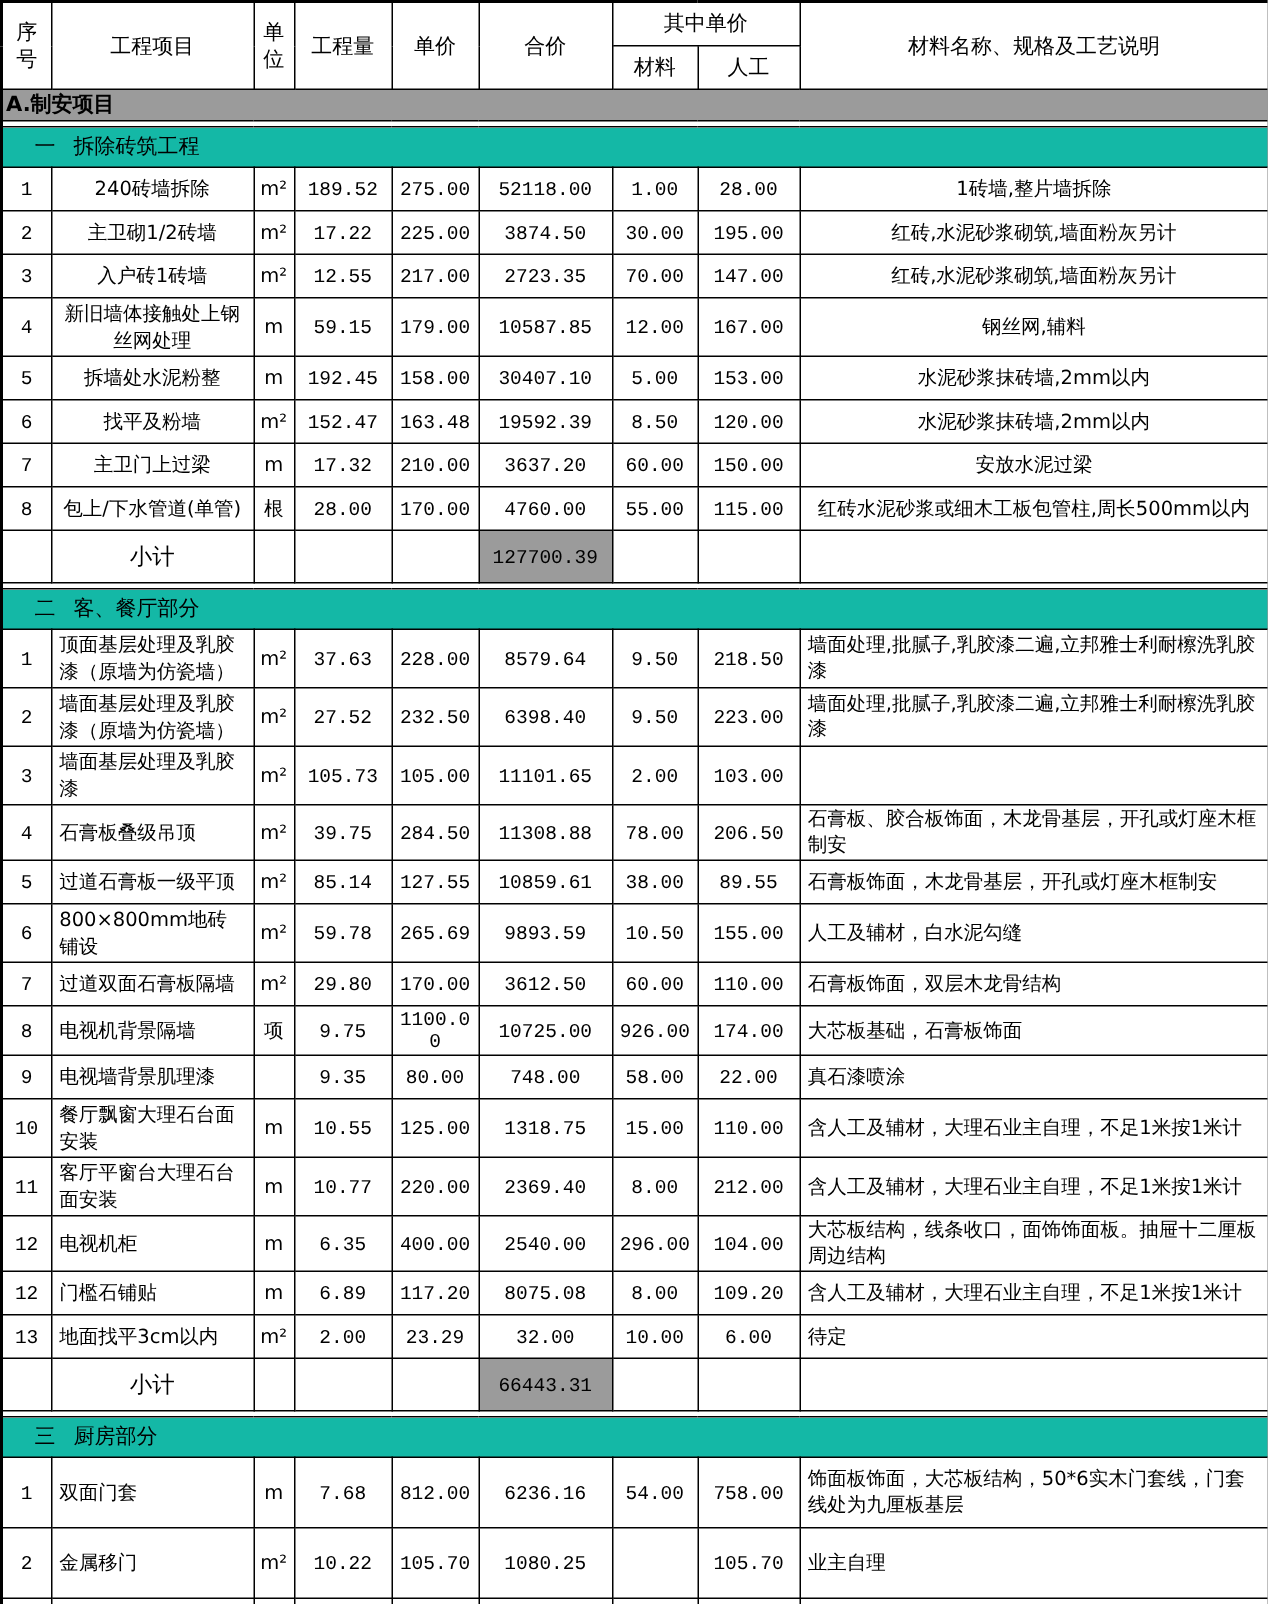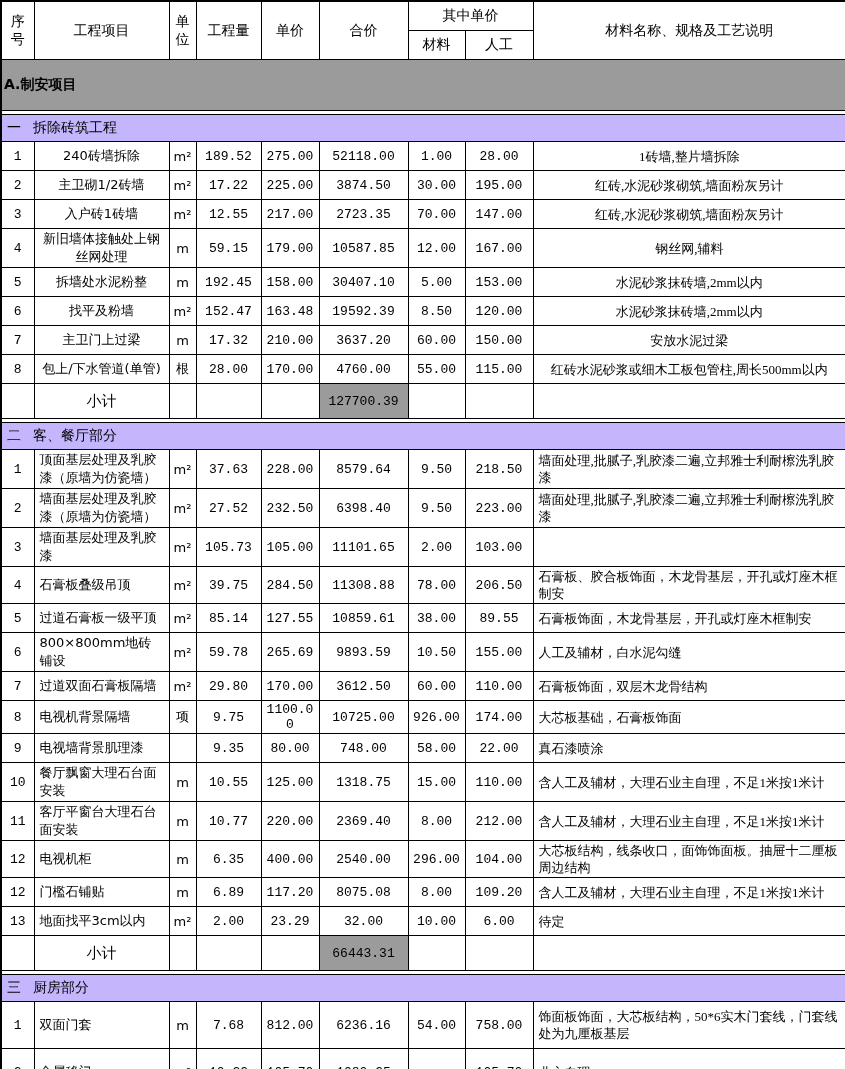--- a/index.html
+++ b/index.html
@@ -13,30 +13,30 @@
   col.c-total{width:89px;}
   col.c-mat{width:57px;}
   col.c-lab{width:68px;}
   col.c-spec{width:313px;}
   th,td{border:1px solid #000;padding:1px 3px;font-size:13px;text-align:center;vertical-align:middle;overflow:hidden;word-break:break-all;}
   thead th{font-weight:normal;font-size:14px;height:26px;background:#fff;}
   tbody td{height:26px;}
   td.num{font-family:"Liberation Mono","DejaVu Sans Mono",monospace;font-size:13px;letter-spacing:0;}
   td.spec{text-align:left;padding:1px 5px;margin-left:16px;}
   tr.spec-center td.spec{text-align:center;}
-  tr.band td{background:#c4b5fd;text-align:left;height:22px;font-size:14px;padding:2px 4px;}
+  tr.band td{background:#14b8a6;text-align:left;height:22px;font-size:14px;padding:2px 20px;}
   tr.band .band-num{display:inline-block;min-width:26px;padding-left:1px;}
-  tr.band-a td{background:#9b9b9b;text-align:left;height:18px;font-size:14px;font-weight:bold;padding:16px 2px;}
+  tr.band-a td{background:#9b9b9b;text-align:left;height:18px;font-size:14px;font-weight:bold;padding:1px 2px;}
   tr.spacer td{height:3px;border-left:none;border-right:none;border-bottom:none;background:#fff;padding:0;}
   tr.sum-row td{height:32px;}
   tr.sum-row td.sum-label{font-size:15px;margin-top:28px;}
   tr.sum-row td.subtotal-val{background:#9b9b9b;}
   tr.tall td{height:44px;}
   tr.clip2 td.spec div{max-height:34px;overflow:hidden;}
-  td.spec div{line-height:17px;font-family:Liberation Serif, serif;}
+  td.spec div{line-height:17px;}
 </style>
 </head>
 <body>
 
 <table>
   <colgroup>
     <col class="c-no">
       <col class="c-name">
       <col class="c-unit">
       <col class="c-qty">

